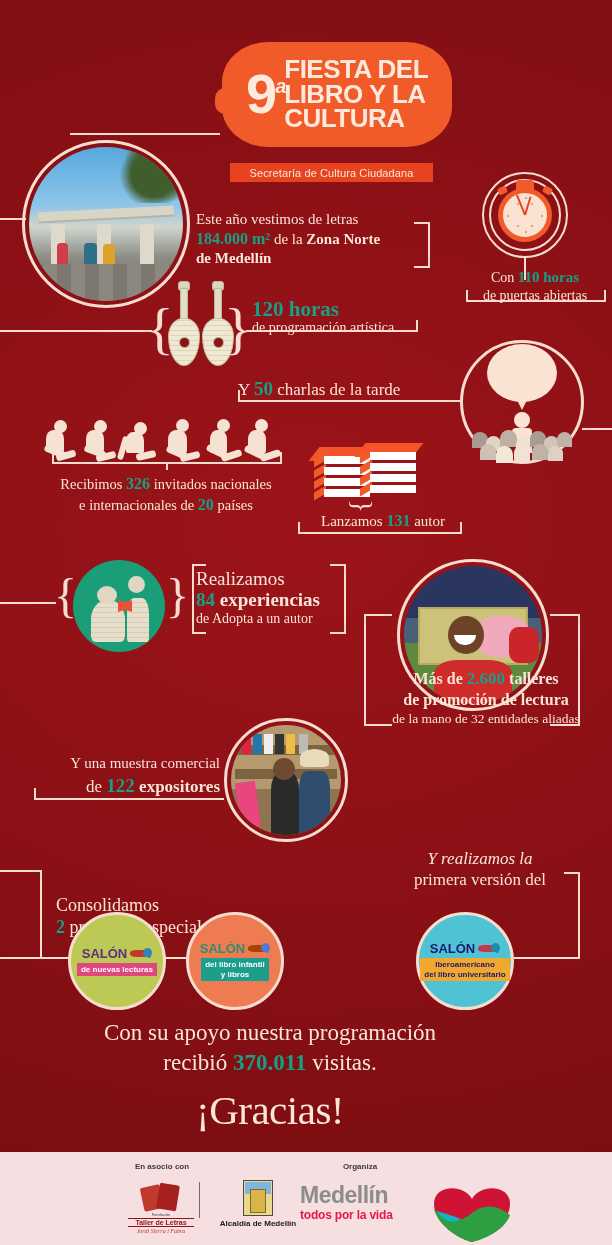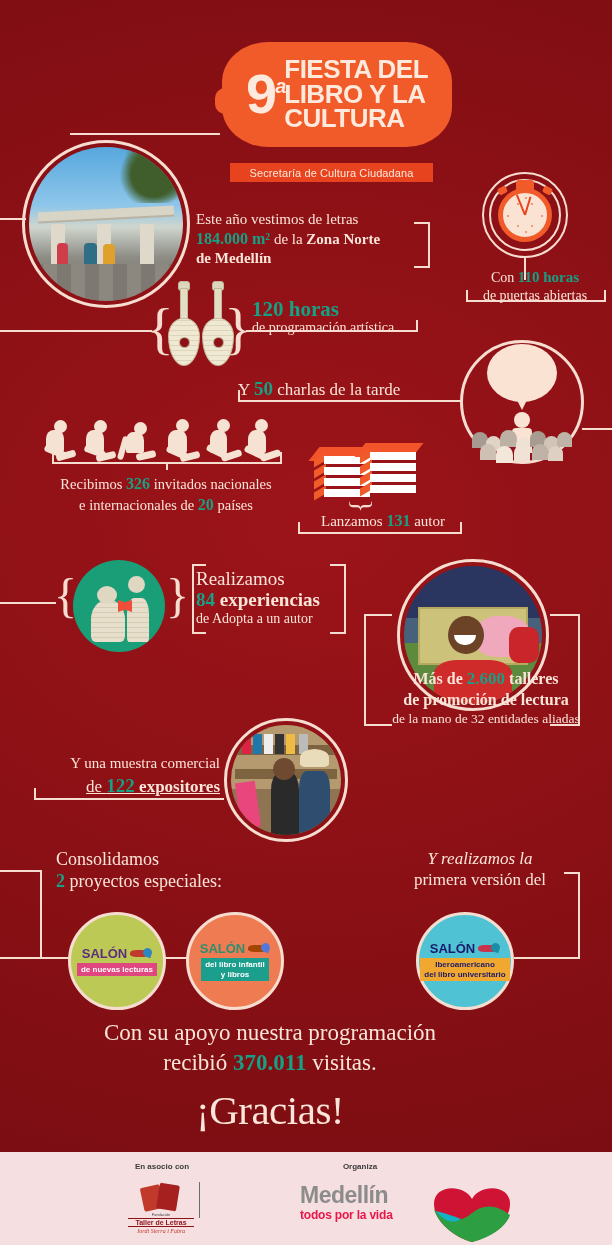--- a/index.html
+++ b/index.html
@@ -518,26 +518,26 @@
       <div class="pink"></div>
       <div class="m1"></div>
       <div class="m1h"></div>
       <div class="m2"></div>
       <div class="hat"></div>
     </div>
   </div>
 
   <div class="tblock" style="left:20px; top:754px; width:200px; text-align:right;">
     <div style="font-size:15px; line-height:1.3;">Y una muestra comercial</div>
-    <div style="font-size:17px; line-height:1.3;text-decoration:underline;"><span>de </span><span class="t-num" style="font-size:19px;">122</span><span class="bold"> expositores</span></div>
+    <div style="font-size:17px; line-height:1.3;"><span>de </span><span class="t-num" style="font-size:19px;">122</span><span class="bold"> expositores</span></div>
   </div>
   <div class="ln lnh" style="left:34px; top:798px; width:190px;"></div>
   <div class="ln lnv" style="left:34px; top:788px; height:11px;"></div>
 
-  <div class="tblock" style="left:56px; top:848px; width:260px;">
+  <div class="tblock" style="left:56px; top:894px; width:260px;">
     <div style="font-size:18px; line-height:1.24;">Consolidamos</div>
     <div style="font-size:18px; line-height:1.24;"><span class="t-num">2</span><span> proyectos especiales:</span></div>
   </div>
   <div class="ln lnh" style="left:0; top:870px; width:42px;"></div>
   <div class="ln lnv" style="left:40px; top:870px; height:88px;"></div>
   <div class="ln lnh" style="left:0; top:957px; width:70px;"></div>
   <div class="ln lnh" style="left:164px; top:957px; width:24px;"></div>
 
   <div class="logo-circle" id="salon1">
     <div class="slg-top">
@@ -595,20 +595,27 @@
         <div class="b1"></div>
         <div class="b2"></div>
       </div>
     <div class="tl-t1">Fundación</div>
     <div class="tl-t2">Taller de Letras</div>
     <div class="tl-t3">Jordi Sierra i Fabra</div>
   </div>
 
   <div id="ft-divider"></div>
 
+  <div id="alc-logo">
+    <div id="alc-shield">
+      <div class="sky"></div>
+        <div class="tower"></div>
+    </div>
+    <div id="alc-txt">Alcaldía de Medellín</div>
+  </div>
 
   <div id="med-logo">
     <div id="med-1">Medellín</div>
     <div id="med-2">todos por la vida</div>
   </div>
 
   <div id="heart">
     <svg width="80" height="62" viewBox="0 0 80 62" aria-hidden="true">
       <path d="M40 17 C48 2, 78 2, 78 22 C78 40, 56 56, 40 60 C24 56, 2 40, 2 22 C2 2, 32 2, 40 17 Z" fill="#cf1334"></path>
       <path d="M2 27 C16 42, 30 40, 40 31 C52 21, 66 23, 78 33 C74 46, 55 57, 40 60 C24 56, 6 42, 2 27 Z" fill="#2e9e42"></path>

